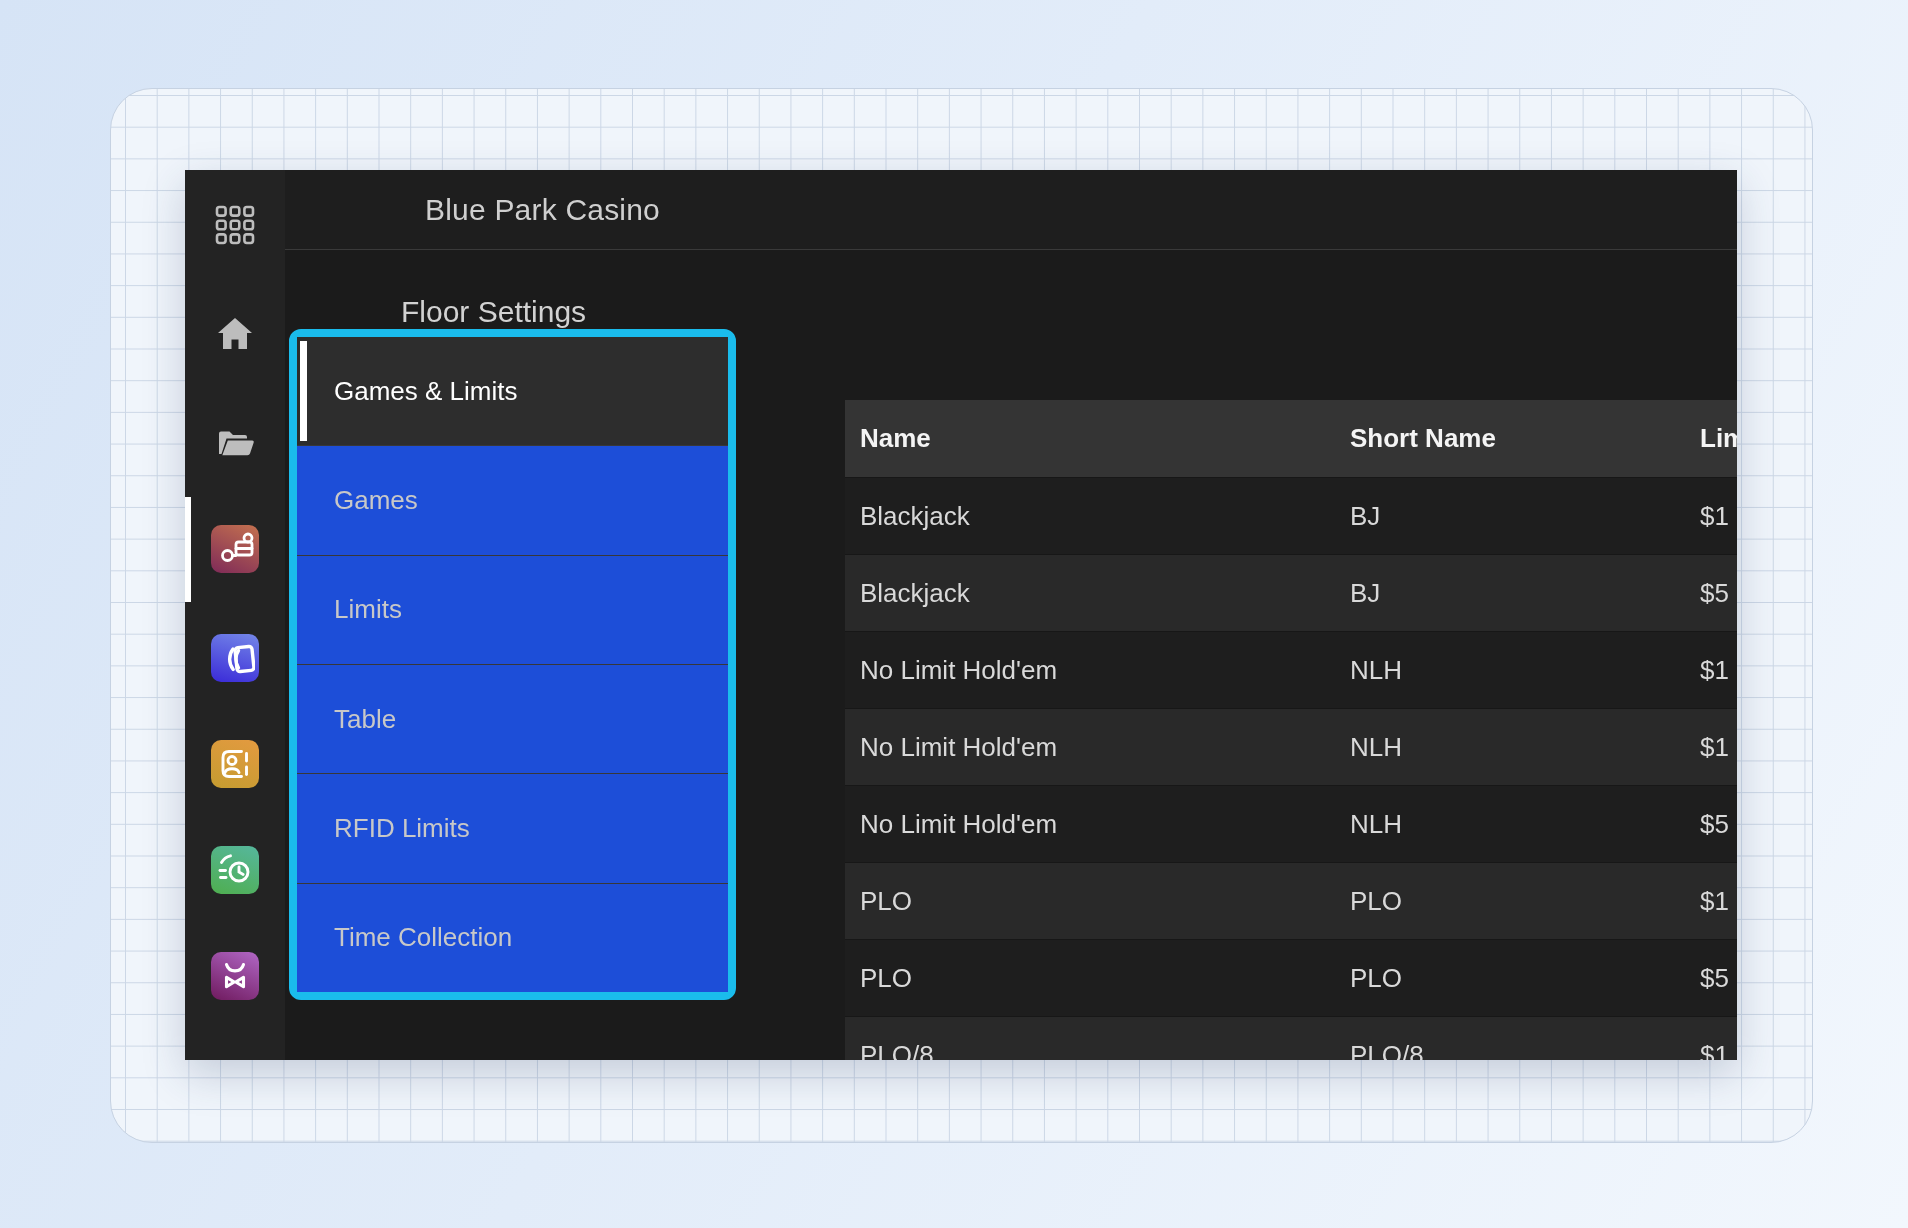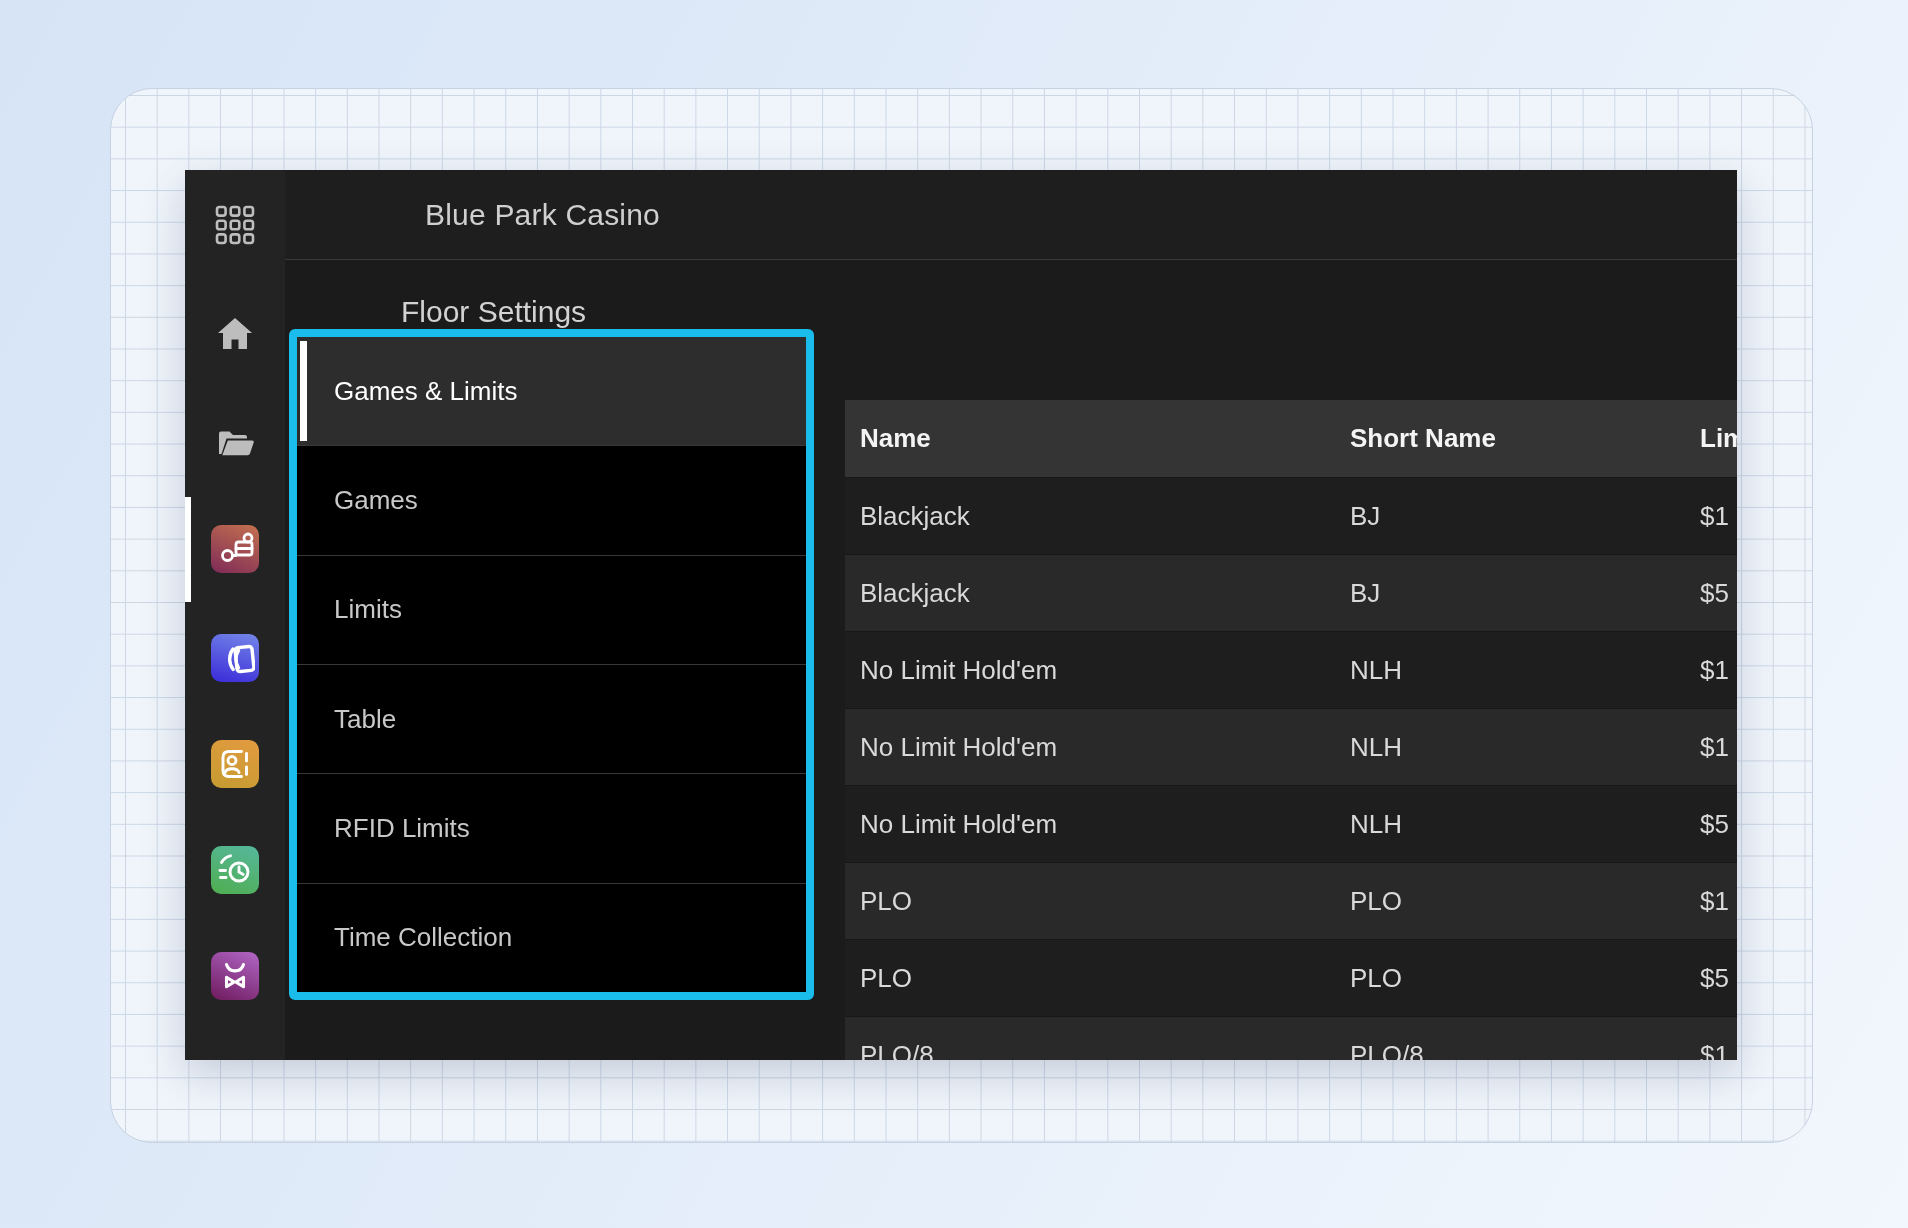--- a/index.html
+++ b/index.html
@@ -21,33 +21,33 @@
   
   .sidebar { position:absolute; left:0; top:0; width:100px; height:100%; background:#232323; }
   .side-icon { position:absolute; left:50%; transform:translate(-50%,-50%); cursor:pointer; }
   .gray-ic { width:40px; height:40px; color:#bdbdbd; }
   .tile { width:48px; height:48px; border-radius:10px; display:flex;
     align-items:center; justify-content:center; }
   .tile svg { width:40px; height:40px; }
   .nav-indicator { position:absolute; left:0; top:327px; width:6px; height:105px; background:#ffffff; }
 
   
-  .hdr { position:absolute; left:100px; top:0; right:0; height:90px; background:#1e1e1e;
+  .hdr { position:absolute; left:100px; top:0; right:0; height:80px; background:#1e1e1e;
     border-bottom:1px solid #3a3a3a; display:flex; align-items:center; }
   .hdr-title { padding-left:140px; font-size:30px; color:#cfcfcf; letter-spacing:.2px; }
   .section-bar { position:absolute; left:100px; top:91px; right:0; height:68px;
     display:flex; align-items:flex-end; }
   .section-title { padding-left:116px; font-size:30px; color:#d2d2d2; }
 
   
-  .menu-box { position:absolute; left:104px; top:159px; width:525px; height:671px;
-    border:8px solid var(--accent,#1abcec); background:#1f1f1f; border-radius:6px;
+  .menu-box { position:absolute; left:104px; top:159px; width:447px; height:671px;
+    border:8px solid var(--accent,#1abcec); background:#1f1f1f; border-radius:12px;
     display:flex; flex-direction:column; }
   .menu-item { position:relative; flex:1 1 0; display:flex; align-items:center;
-    padding-left:37px; font-size:26px; color:#c8c8c8; background:#000000; cursor:pointer; }
+    padding-left:37px; font-size:26px; color:#c8c8c8; background:#1d4ed8; cursor:pointer; }
   .menu-item + .menu-item { border-top:1px solid #383838; }
   .menu-item.selected { background:#2d2d2d; color:#ffffff; }
   .menu-item.selected::before { content:""; position:absolute; left:3px; top:4px; bottom:4px;
     width:7px; background:#ffffff; }
 
   
   .table { position:absolute; left:660px; top:230px; width:1040px; }
   .t-row { display:flex; height:77px; align-items:center; font-size:26px; color:#d9d9d9; }
   .t-row.head { background:#343434; font-weight:bold; color:#f4f4f4; }
   .t-row.dark { background:#1e1e1e; }

